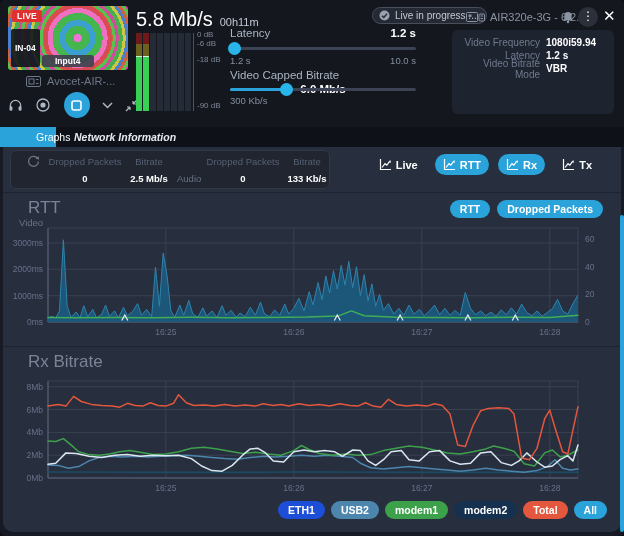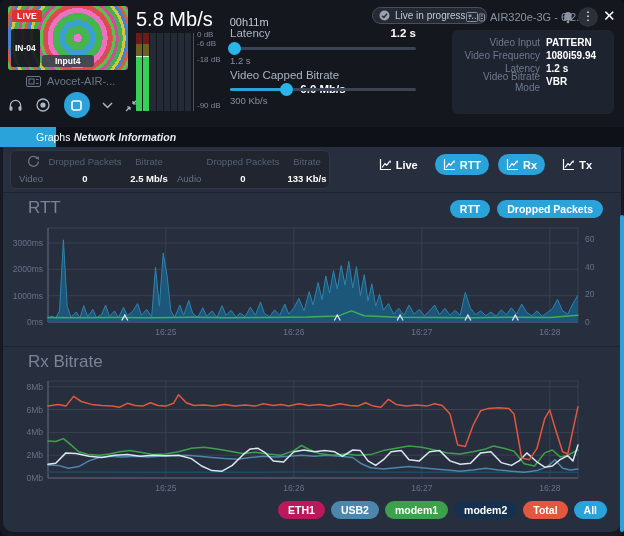--- a/index.html
+++ b/index.html
@@ -104,21 +104,21 @@
           </svg>
       </span>
       <span class="cicon">
         <svg width="13" height="13" viewBox="0 0 13 13">
             <path d="M12 1 8 5M8 5h3M8 5V2" stroke="#aeb7c4" stroke-width="1.2" fill="none"></path>
             <path d="M1 12l4-4M5 8H2M5 8v3" stroke="#aeb7c4" stroke-width="1.2" fill="none"></path>
           </svg>
       </span>
     </div>
 
-    <div class="ab" style="left:136px;top:8px;display:flex;align-items:baseline;gap:17px;">
+    <div class="ab" style="left:136px;top:8px;display:flex;align-items:baseline;gap:7px;">
       <span class="headline">5.8 Mb/s</span>
       <span class="uptime">00h11m</span>
     </div>
 
     <div class="ab" style="left:136px;top:33px;width:56px;height:78px;">
       <div class="bar on" style="left:0px;"></div>
       <div class="bar on" style="left:7px;"></div>
       <div class="bar" style="left:14px;"></div>
       <div class="bar" style="left:21px;"></div>
       <div class="bar" style="left:28px;"></div>
@@ -131,20 +131,21 @@
     <span class="mscale ab" style="left:197px;top:39px;">-6 dB</span>
     <span class="mscale ab" style="left:197px;top:55px;">-18 dB</span>
     <span class="mscale ab" style="left:197px;top:101px;">-90 dB</span>
 
     <span class="slbl ab" style="left:230px;top:27px;">Latency</span>
     <span class="sval ab" style="left:230px;top:27px;width:186px;text-align:right;">1.2 s</span>
     <div class="track" style="left:230px;top:47px;width:186px;">
       <div class="knob" style="left:-2px;"></div>
     </div>
     <span class="smin ab" style="left:230px;top:55px;">1.2 s</span>
+    <span class="smin ab" style="left:230px;top:55px;width:186px;text-align:right;">10.0 s</span>
 
     <span class="slbl ab" style="left:230px;top:69px;">Video Capped Bitrate</span>
     <span class="sval ab" style="left:230px;top:83px;width:186px;text-align:center;">6.0 Mb/s</span>
     <div class="track" style="left:230px;top:88px;width:186px;">
       <div class="fill" style="left:0;width:56px;"></div>
       <div class="knob" style="left:50px;"></div>
     </div>
     <span class="smin ab" style="left:230px;top:95px;">300 Kb/s</span>
 
     <div class="statuspill" style="left:372px;top:7px;">
@@ -169,24 +170,20 @@
     <span class="cicon ab" style="left:562px;top:11px;">
       <svg width="12" height="13" viewBox="0 0 12 13">
           <path d="M6 1a3.6 3.6 0 0 0-3.6 3.6v2.6L1.2 9.4h9.6L9.6 7.2V4.6A3.6 3.6 0 0 0 6 1z" fill="#8a93a2"></path>
           <circle cx="6" cy="11" r="1.3" fill="#8a93a2"></circle>
         </svg>
     </span>
     <span class="kebab" style="left:578px;top:7px;">⋮</span>
     <span class="closex" style="left:603px;top:7px;">✕</span>
 
     <div class="infopanel">
-      <div class="irow">
-          <span class="ilabel">Video Input</span>
-          <span class="ivalue">PATTERN</span>
-        </div>
       <div class="irow">
           <span class="ilabel">Video Frequency</span>
           <span class="ivalue">1080i59.94</span>
         </div>
       <div class="irow">
           <span class="ilabel">Latency</span>
           <span class="ivalue">1.2 s</span>
         </div>
       <div class="irow">
           <span class="ilabel">Video Bitrate Mode</span>
@@ -206,21 +203,21 @@
     <span class="cicon ab" style="left:16px;top:4px;">
       <svg width="13" height="13" viewBox="0 0 14 14">
           <path d="M11.6 4.2A5.3 5.3 0 1 0 12.3 7" fill="none" stroke="#6c7687" stroke-width="1.4"></path>
           <polygon points="12.6,1.2 12.9,5 9.4,3.8" fill="#6c7687"></polygon>
         </svg>
     </span>
     <span class="shead" style="left:74px;">Dropped Packets</span>
     <span class="shead" style="left:138px;">Bitrate</span>
     <span class="shead" style="left:232px;">Dropped Packets</span>
     <span class="shead" style="left:296px;">Bitrate</span>
-    <span class="srowlbl" style="left:8px;">Video</span>
+    <span class="srowlbl" style="left:8px;margin-top:44px;">Video</span>
     <span class="sval2" style="left:74px;">0</span>
     <span class="sval2" style="left:138px;">2.5 Mb/s</span>
     <span class="srowlbl" style="left:166px;">Audio</span>
     <span class="sval2" style="left:232px;">0</span>
     <span class="sval2" style="left:296px;">133 Kb/s</span>
   </div>
 
   <div class="ab" style="right:24px;top:154px;display:flex;align-items:center;gap:9px;">
     <span class="vbtn">
       <svg width="13" height="13" viewBox="0 0 13 13">
@@ -321,21 +318,21 @@
       <line x1="48" y1="7" x2="48" y2="104" stroke="#5c6578"></line>
       <line x1="48" y1="104" x2="578" y2="104" stroke="#5c6578"></line>
       <polyline points="48.0,98.1 165.8,98.3 293.8,98.1 421.8,98.3 578.0,98.3" fill="none" stroke="#1b4c66" stroke-width="1.5" stroke-linejoin="round" stroke-linecap="round"></polyline>
       <polyline points="48.0,90.9 58.2,91.4 68.5,94.3 78.7,92.6 89.0,86.9 99.2,83.5 109.4,82.3 122.3,82.9 135.1,82.3 147.9,82.9 160.7,82.3 173.5,81.7 186.3,81.2 199.1,82.3 211.9,83.5 224.7,84.6 237.5,85.2 250.3,83.5 263.1,82.3 275.9,82.9 288.7,82.3 301.5,81.2 314.3,82.3 327.1,81.2 339.9,82.3 352.7,83.5 360.4,89.2 370.6,93.7 383.4,94.9 396.2,93.7 409.0,92.6 421.8,93.7 434.6,94.9 447.4,96.0 460.2,97.2 473.0,96.0 485.8,94.3 498.6,96.0 511.4,97.2 524.2,98.3 537.0,96.6 547.3,92.6 555.0,85.7 562.6,94.3 570.3,96.0 578.0,94.9" fill="none" stroke="#4c86ad" stroke-width="1.5" stroke-linejoin="round" stroke-linecap="round"></polyline>
       <polyline points="48.0,66.9 55.7,67.5 63.4,64.6 71.0,70.9 78.7,77.8 89.0,80.6 99.2,81.2 109.4,80.0 119.7,77.8 129.9,76.6 140.2,78.3 153.0,80.6 165.8,80.0 178.6,77.8 191.4,74.3 204.2,73.2 217.0,74.9 229.8,77.2 242.6,79.5 255.4,78.3 268.2,80.0 281.0,81.2 293.8,76.6 301.5,71.5 309.2,75.5 319.4,79.5 332.2,81.2 345.0,80.0 357.8,81.2 370.6,80.6 383.4,76.6 396.2,74.3 409.0,72.0 421.8,73.2 434.6,76.0 447.4,78.9 460.2,80.0 473.0,77.8 485.8,74.9 493.5,72.0 503.7,74.3 514.0,77.2 524.2,89.7 534.5,92.0 544.7,78.9 552.4,76.0 560.1,82.9 567.8,81.2 578.0,76.0" fill="none" stroke="#3da14c" stroke-width="1.5" stroke-linejoin="round" stroke-linecap="round"></polyline>
       <polyline points="48.0,90.3 55.7,89.2 65.9,78.9 76.2,79.5 89.0,82.3 101.8,83.5 114.6,81.2 127.4,80.6 140.2,82.3 153.0,81.2 165.8,81.7 178.6,81.2 191.4,84.6 201.6,92.0 211.9,96.6 222.1,97.2 232.3,91.4 242.6,81.2 250.3,74.9 258.0,74.3 265.6,78.9 273.3,86.9 283.6,88.0 293.8,77.8 304.0,76.0 314.3,77.8 324.5,76.6 334.8,77.8 342.4,82.3 352.7,76.0 360.4,76.6 368.0,86.9 375.7,91.4 383.4,85.7 391.1,77.8 401.3,76.6 409.0,85.7 419.3,86.9 429.5,77.8 439.7,76.6 450.0,86.9 460.2,90.3 470.5,89.2 480.7,78.9 490.9,77.8 501.2,88.6 511.4,91.4 519.1,86.9 526.8,78.9 537.0,88.0 544.7,93.2 552.4,92.0 560.1,85.7 567.8,81.7 572.9,86.9 578.0,70.9" fill="none" stroke="#d9e8f0" stroke-width="1.5" stroke-linejoin="round" stroke-linecap="round"></polyline>
       <polyline points="48.0,32.1 58.2,30.4 65.9,32.1 73.6,22.4 81.3,27.5 91.5,30.4 101.8,31.5 112.0,32.1 119.7,33.2 127.4,29.3 135.1,31.5 142.7,32.1 150.4,28.7 158.1,31.5 165.8,32.1 173.5,29.3 178.6,20.7 186.3,28.7 193.9,31.5 204.2,31.0 214.4,32.1 224.7,30.4 234.9,32.1 245.1,31.0 255.4,32.1 263.1,29.8 273.3,31.5 281.0,30.4 288.7,32.1 298.9,29.8 309.2,31.5 319.4,30.4 329.6,32.1 339.9,29.8 350.1,31.5 357.8,32.1 365.5,28.7 373.2,32.1 380.9,33.2 388.5,25.3 396.2,30.4 406.5,32.1 416.7,31.0 426.9,32.1 434.6,29.8 442.3,31.5 450.0,40.1 457.7,70.9 465.3,72.6 473.0,51.5 480.7,36.7 488.4,34.4 498.6,33.8 508.9,34.4 514.0,40.1 521.7,84.0 529.4,85.7 537.0,74.3 544.7,44.7 549.8,36.1 555.0,53.8 562.6,77.8 567.8,80.0 572.9,56.1 578.0,32.7" fill="none" stroke="#e2573d" stroke-width="1.5" stroke-linejoin="round" stroke-linecap="round"></polyline>
     </svg>
 
   <div class="legend">
-    <span class="lpill" style="background: #be185d;">ETH1</span>
+    <span class="lpill" style="background: #1d4ed8;">ETH1</span>
     <span class="lpill" style="background: rgb(76, 134, 173);">USB2</span>
     <span class="lpill" style="background: rgb(61, 161, 76);">modem1</span>
     <span class="lpill" style="background: rgb(22, 49, 79);">modem2</span>
     <span class="lpill" style="background: rgb(226, 87, 61);">Total</span>
     <span class="lpill" style="background: rgb(42, 162, 218);">All</span>
   </div>
 
   <div class="scroll"></div>
 </div>
 

